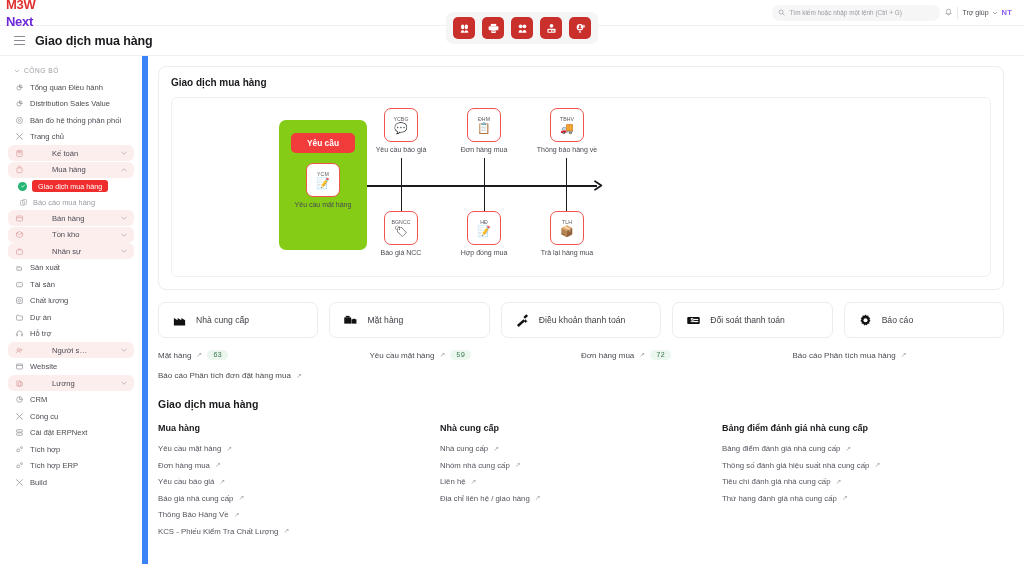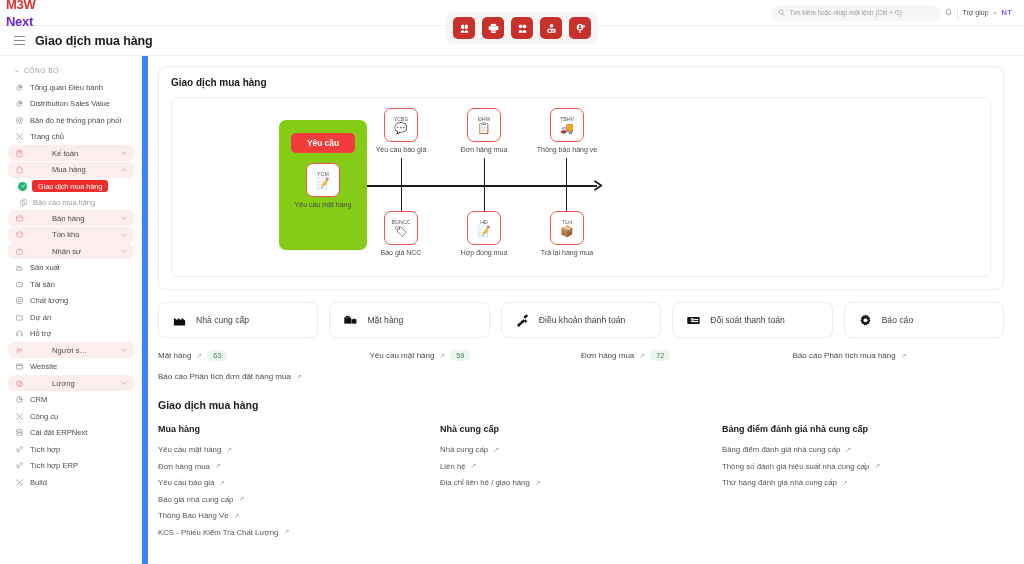--- a/index.html
+++ b/index.html
@@ -234,20 +234,21 @@
     grid-template-columns: repeat(4, 1fr);
     row-gap: 11px;
   }
   .stat { display: flex; align-items: center; gap: 5px; font-size: 8px; color: #4a4a52; cursor: pointer; }
   .ext-arrow { font-size: 7px; color: #a6a6ad; }
   .count-pill {
     background: #eaf6ee; color: #3f7a54;
     font-size: 7.2px;
     border-radius: 7px;
     padding: 1px 6px;
+    font-family: Liberation Mono, monospace;
   }
 
   
   .links-title { margin-top: 18px; font-size: 10.5px; font-weight: bold; color: #1b1b1f; }
   .links-grid {
     margin-top: 13px;
     display: grid;
     grid-template-columns: repeat(3, 1fr);
     gap: 0;
   }
@@ -789,40 +790,48 @@
           </div>
       </div>
 
       <div class="links-col">
         <div class="links-col-head">Nhà cung cấp</div>
         <div class="link-item">
             <span>Nhà cung cấp</span>
             <span class="ext-arrow">↗</span>
           </div>
         <div class="link-item">
+            <span>Nhóm nhà cung cấp</span>
+            <span class="ext-arrow">↗</span>
+          </div>
+        <div class="link-item">
             <span>Liên hệ</span>
             <span class="ext-arrow">↗</span>
           </div>
         <div class="link-item">
             <span>Địa chỉ liên hệ / giao hàng</span>
             <span class="ext-arrow">↗</span>
           </div>
       </div>
 
       <div class="links-col">
         <div class="links-col-head">Bảng điểm đánh giá nhà cung cấp</div>
         <div class="link-item">
             <span>Bảng điểm đánh giá nhà cung cấp</span>
             <span class="ext-arrow">↗</span>
           </div>
         <div class="link-item">
             <span>Thông số đánh giá hiệu suất nhà cung cấp</span>
             <span class="ext-arrow">↗</span>
           </div>
         <div class="link-item">
+            <span>Tiêu chí đánh giá nhà cung cấp</span>
+            <span class="ext-arrow">↗</span>
+          </div>
+        <div class="link-item">
             <span>Thứ hạng đánh giá nhà cung cấp</span>
             <span class="ext-arrow">↗</span>
           </div>
       </div>
 
     </div>
   </div>
 </div>
 
 </body></html>

